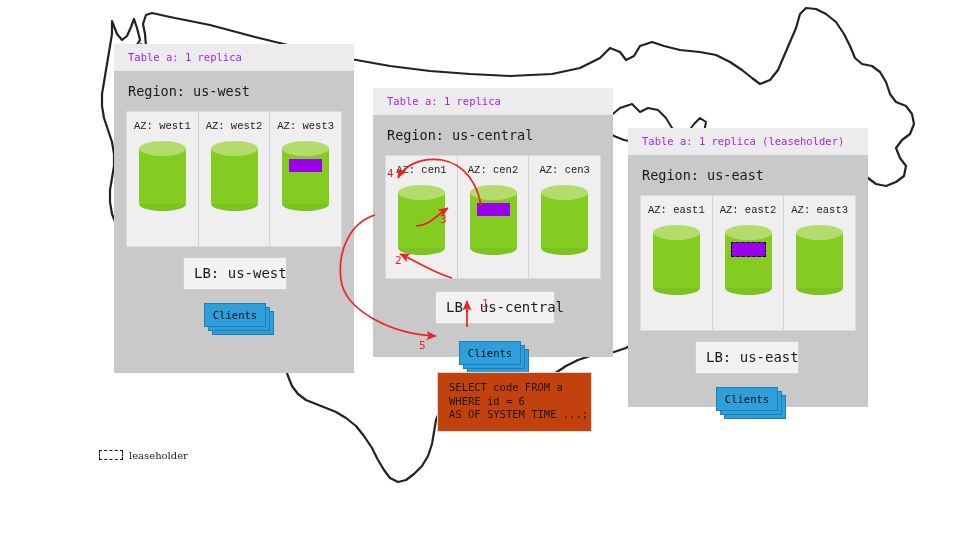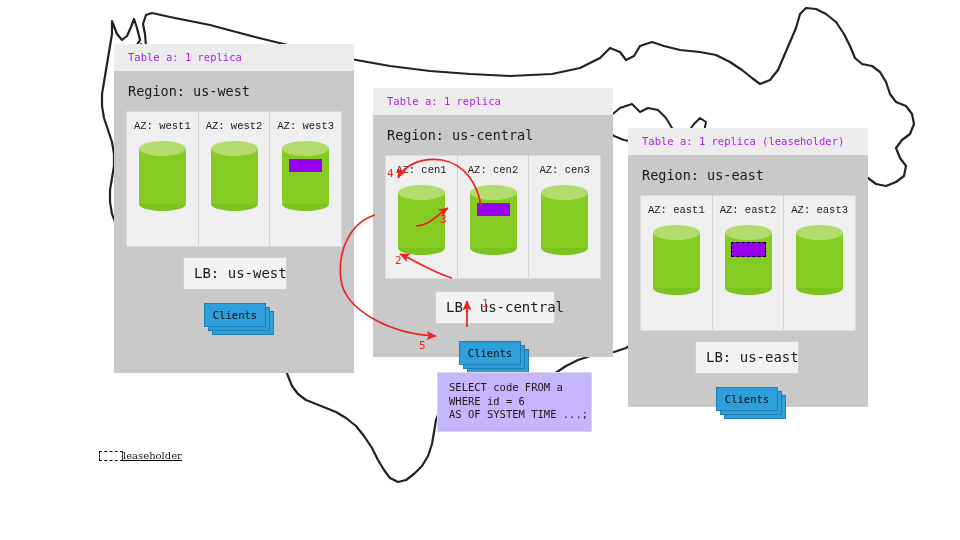--- a/index.html
+++ b/index.html
@@ -141,40 +141,40 @@
   .clients .l3 { left: 8px; top: 8px; }
   .clients .l2 { left: 4px; top: 4px; }
   .clients .l1 { left: 0px; top: 0px;
     display: flex; align-items: center; justify-content: center;
     font-size: 10.5px; color: #101010;
   }
 
   
   .sql-box {
     position: absolute;
-    background: #c4b5fd;
+    background: #c2410c;
     border: 1px solid #d8d8d8;
     box-sizing: border-box;
     padding: 8px 11px 9px 11px;
     z-index: 8;
   }
   .sql-line {
     font-size: 10.5px;
     color: #1a1a1a;
     line-height: 13.5px;
     white-space: pre;
   }
 
   
   .legend {
     position: absolute;
     display: flex;
-    align-items: center;
+    align-items: flex-start;
+    gap: 6px;
     z-index: 9;
-    text-decoration: underline;
   }
   .legend-swatch {
     width: 24px; height: 10px;
     border: 1.6px dashed #111111;
     box-sizing: border-box;
   }
   .legend-text {
     font-family: "DejaVu Serif", "Liberation Serif", serif;
     font-size: 10px;
     color: #1a1a1a;

